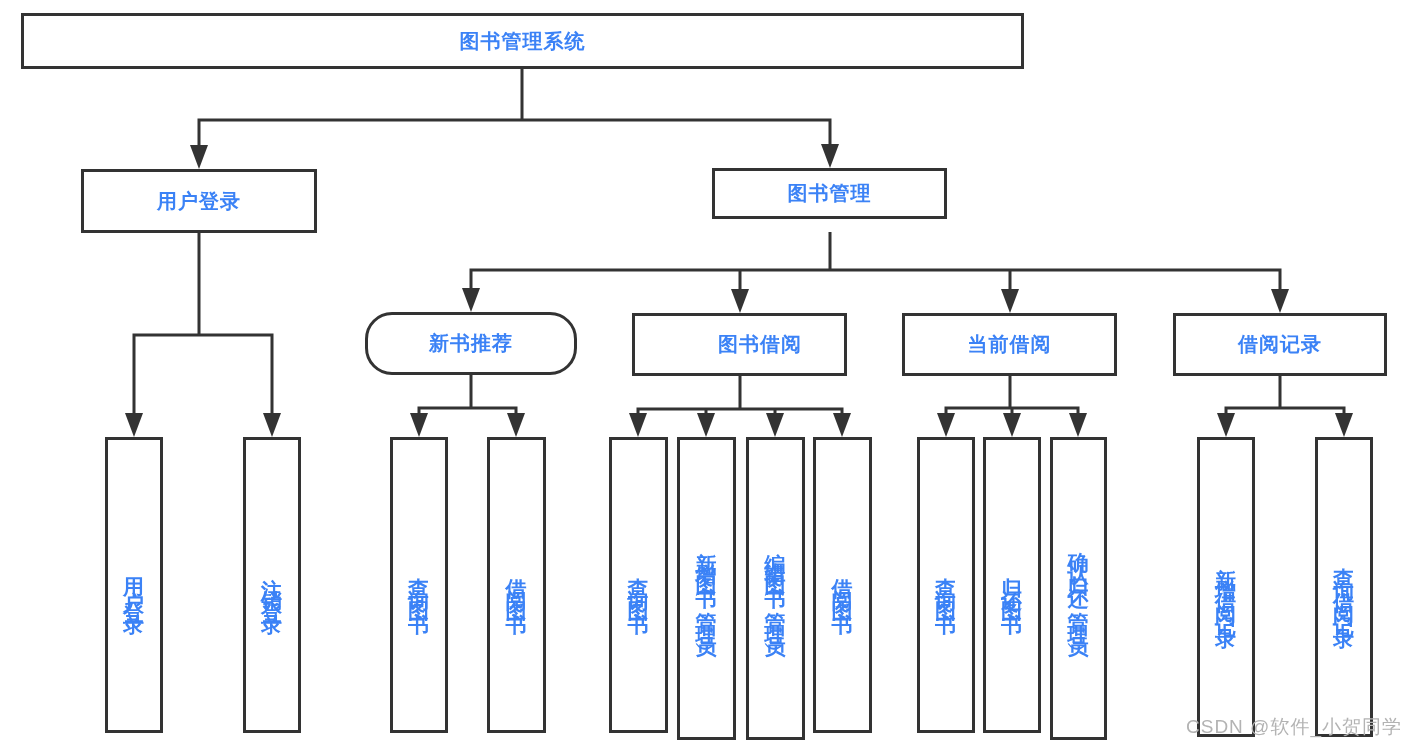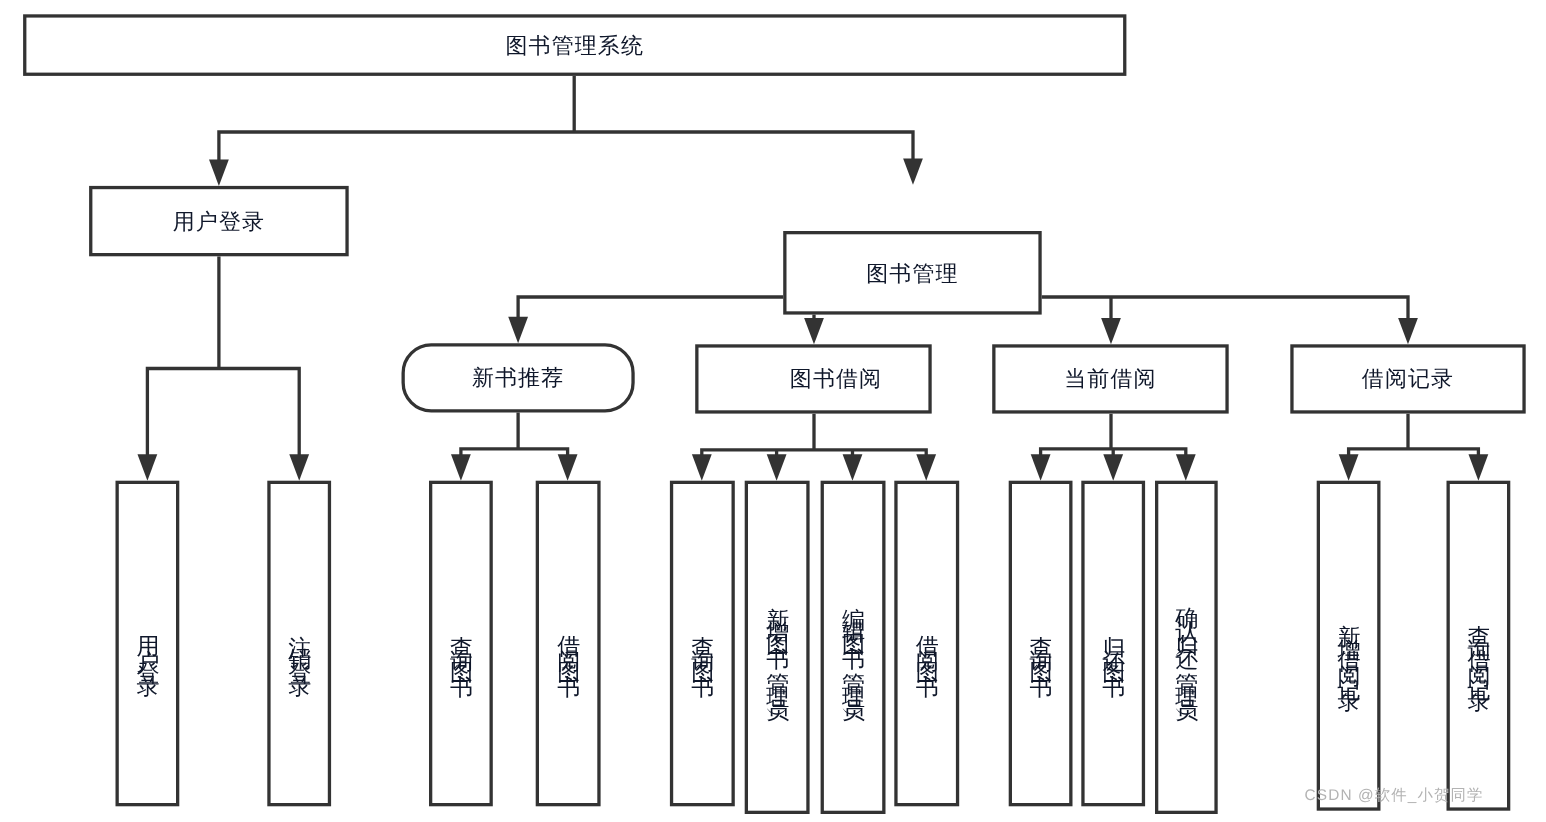--- a/index.html
+++ b/index.html
@@ -12,47 +12,48 @@
   }
   .connectors{position:absolute;left:0;top:0;width:1405px;height:747px;z-index:1;}
   .node{
     position:absolute;
     box-sizing:border-box;
     background:#ffffff;
     border:3px solid #333333;
     display:flex;
     align-items:center;
     justify-content:center;
-    color:#0f172a;
+    color:#3b82f6;
     font-size:20px;
     z-index:2;
     letter-spacing:1px;
+    font-weight:bold;
   }
   .node.vertical{
     font-size:21px;
     letter-spacing:12px;
   }
   .node.vertical .vtext{
     writing-mode:vertical-rl;
     text-orientation:mixed;
     line-height:1.0;
   }
   .watermark{
     position:absolute;
     left:1186px;top:714px;
-    font-size:14px;
+    font-size:19px;
     color:#b3b3b3;
     letter-spacing:1px;
     z-index:5;
     white-space:nowrap;
   }
   
   #n-root{left:21px;top:13px;width:1003px;height:56px;}
   #n-user-login{left:81px;top:169px;width:236px;height:64px;}
-  #n-book-mgmt{left:712px;top:168px;width:235px;height:76px;margin-top:42px;}
+  #n-book-mgmt{left:712px;top:168px;width:235px;height:51px;}
   #n-new-book{left:365px;top:312px;width:212px;height:63px;border-radius:27px;}
   #n-book-borrow{left:632px;top:313px;width:215px;height:63px;padding-left:41px;}
   #n-current-borrow{left:902px;top:313px;width:215px;height:63px;}
   #n-borrow-record{left:1173px;top:313px;width:214px;height:63px;}
   #l-ul-0{left:105px;top:437px;width:58px;height:296px;}
   #l-ul-1{left:243px;top:437px;width:58px;height:296px;}
   #l-nb-0{left:390px;top:437px;width:58px;height:296px;}
   #l-nb-1{left:487px;top:437px;width:59px;height:296px;}
   #l-bb-0{left:609px;top:437px;width:59px;height:296px;}
   #l-bb-1{left:677px;top:437px;width:59px;height:303px;}

